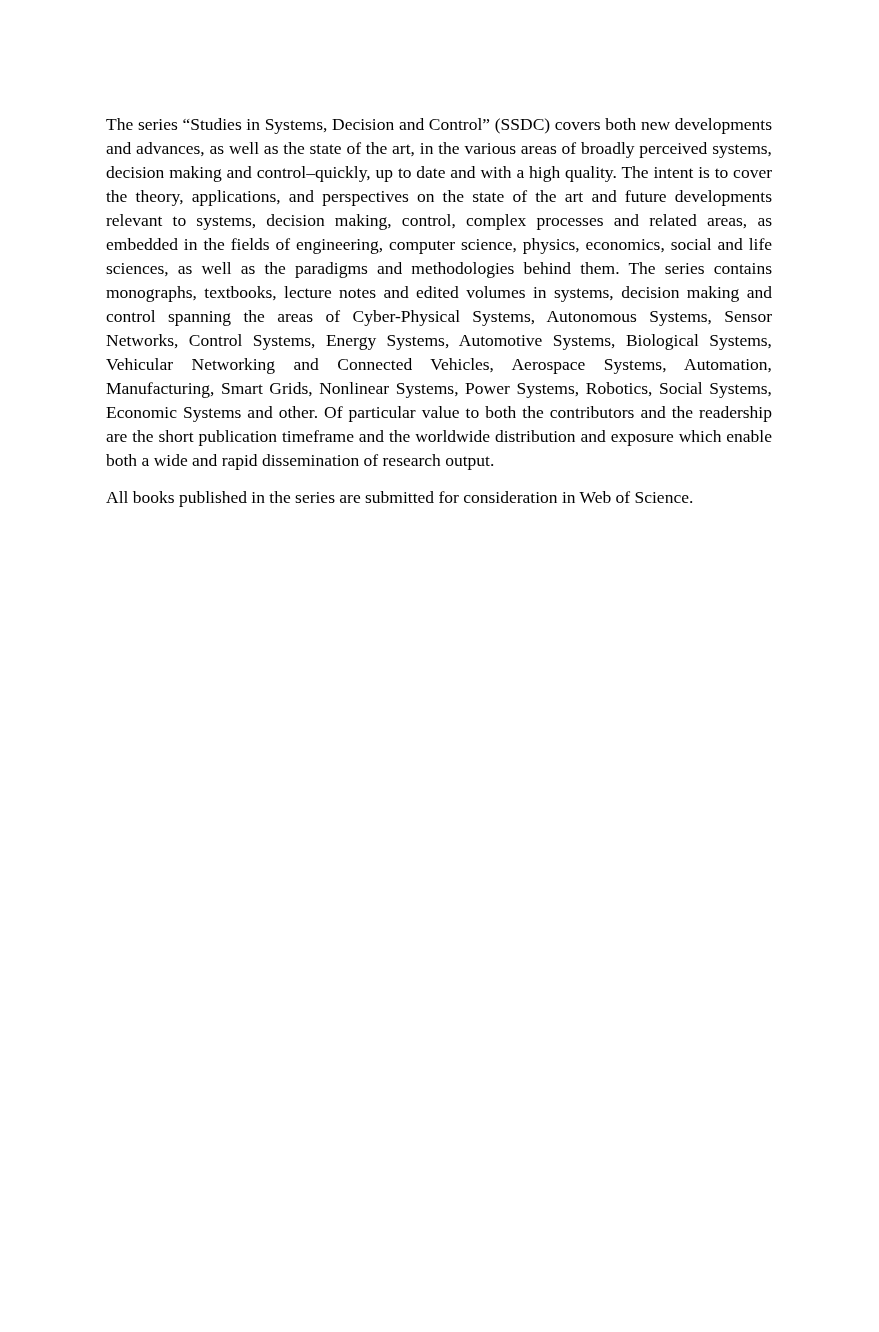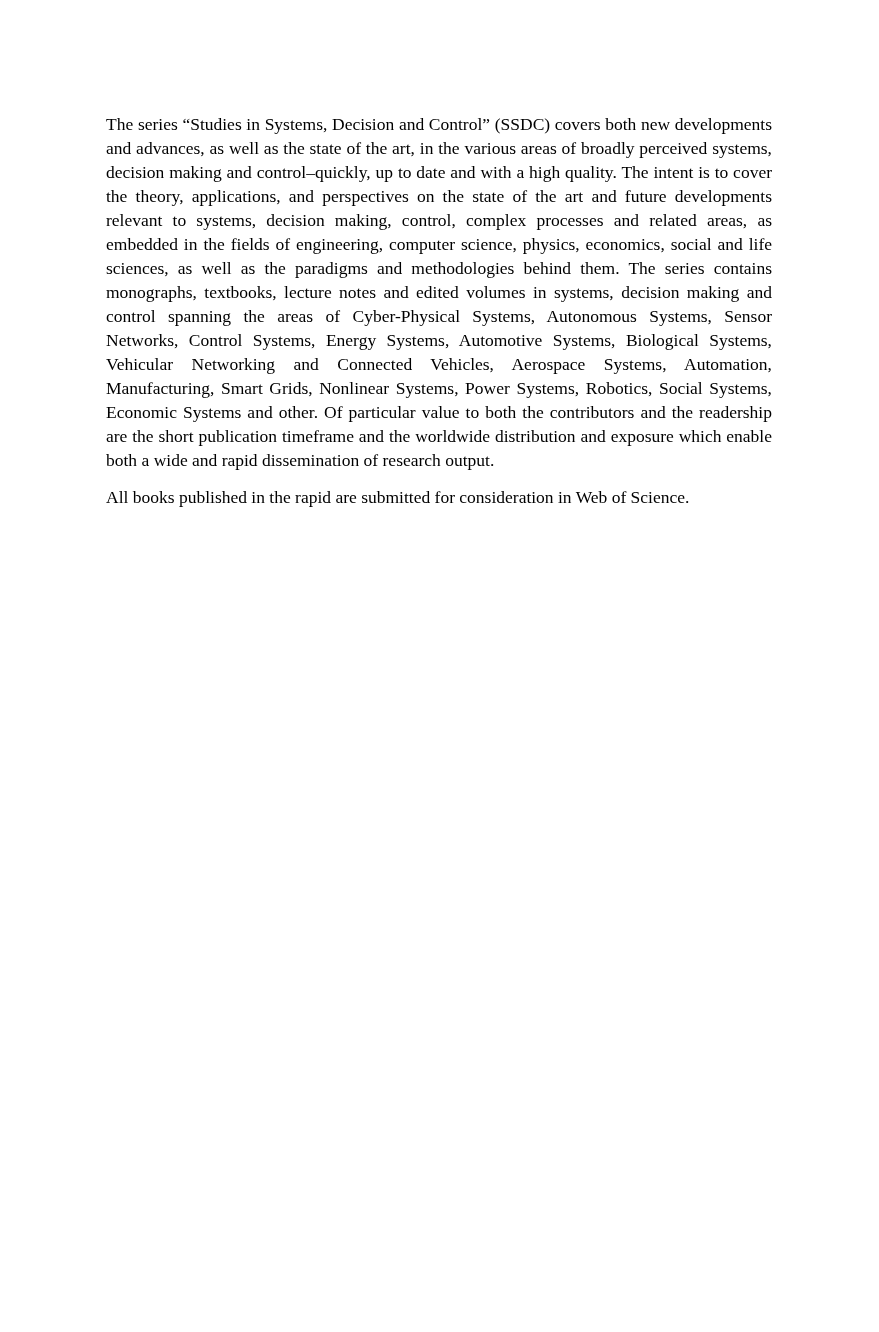--- a/index.html
+++ b/index.html
@@ -32,15 +32,15 @@
   .text-block p:last-child {
     margin-bottom: 0;
   }
 </style>
 </head>
 <body>
 
 <div class="page">
   <div class="text-block">
     <p>The series “Studies in Systems, Decision and Control” (SSDC) covers both new developments and advances, as well as the state of the art, in the various areas of broadly perceived systems, decision making and control–quickly, up to date and with a high quality. The intent is to cover the theory, applications, and perspectives on the state of the art and future developments relevant to systems, decision making, control, complex processes and related areas, as embedded in the fields of engineering, computer science, physics, economics, social and life sciences, as well as the paradigms and methodologies behind them. The series contains monographs, textbooks, lecture notes and edited volumes in systems, decision making and control spanning the areas of Cyber-Physical Systems, Autonomous Systems, Sensor Networks, Control Systems, Energy Systems, Automotive Systems, Biological Systems, Vehicular Networking and Connected Vehicles, Aerospace Systems, Automation, Manufacturing, Smart Grids, Nonlinear Systems, Power Systems, Robotics, Social Systems, Economic Systems and other. Of particular value to both the contributors and the readership are the short publication timeframe and the worldwide distribution and exposure which enable both a wide and rapid dissemination of research output.</p>
-    <p>All books published in the rapid are submitted for consideration in Web of Science.</p>
+    <p>All books published in the series are submitted for consideration in Web of Science.</p>
   </div>
 </div>
 
 </body></html>

